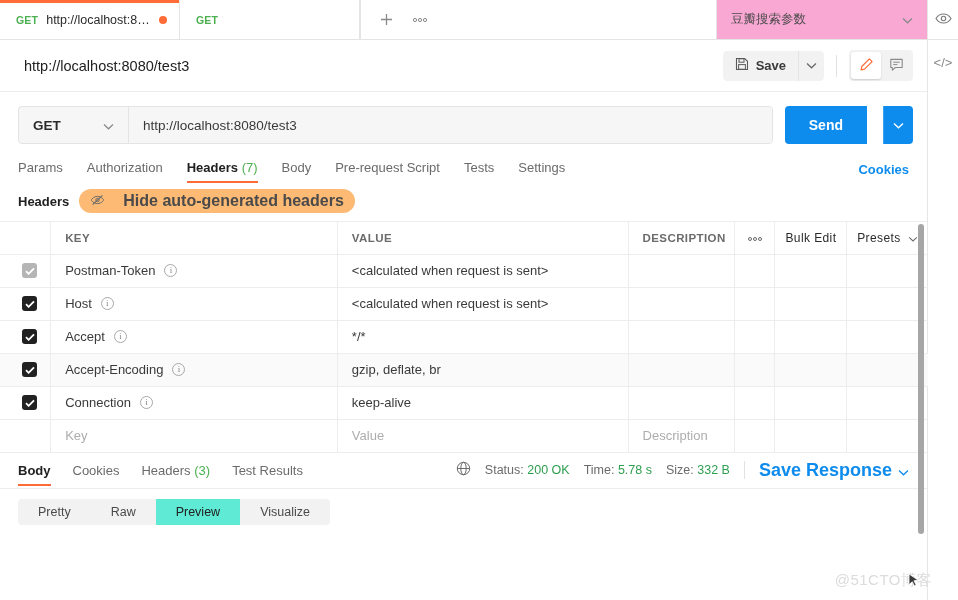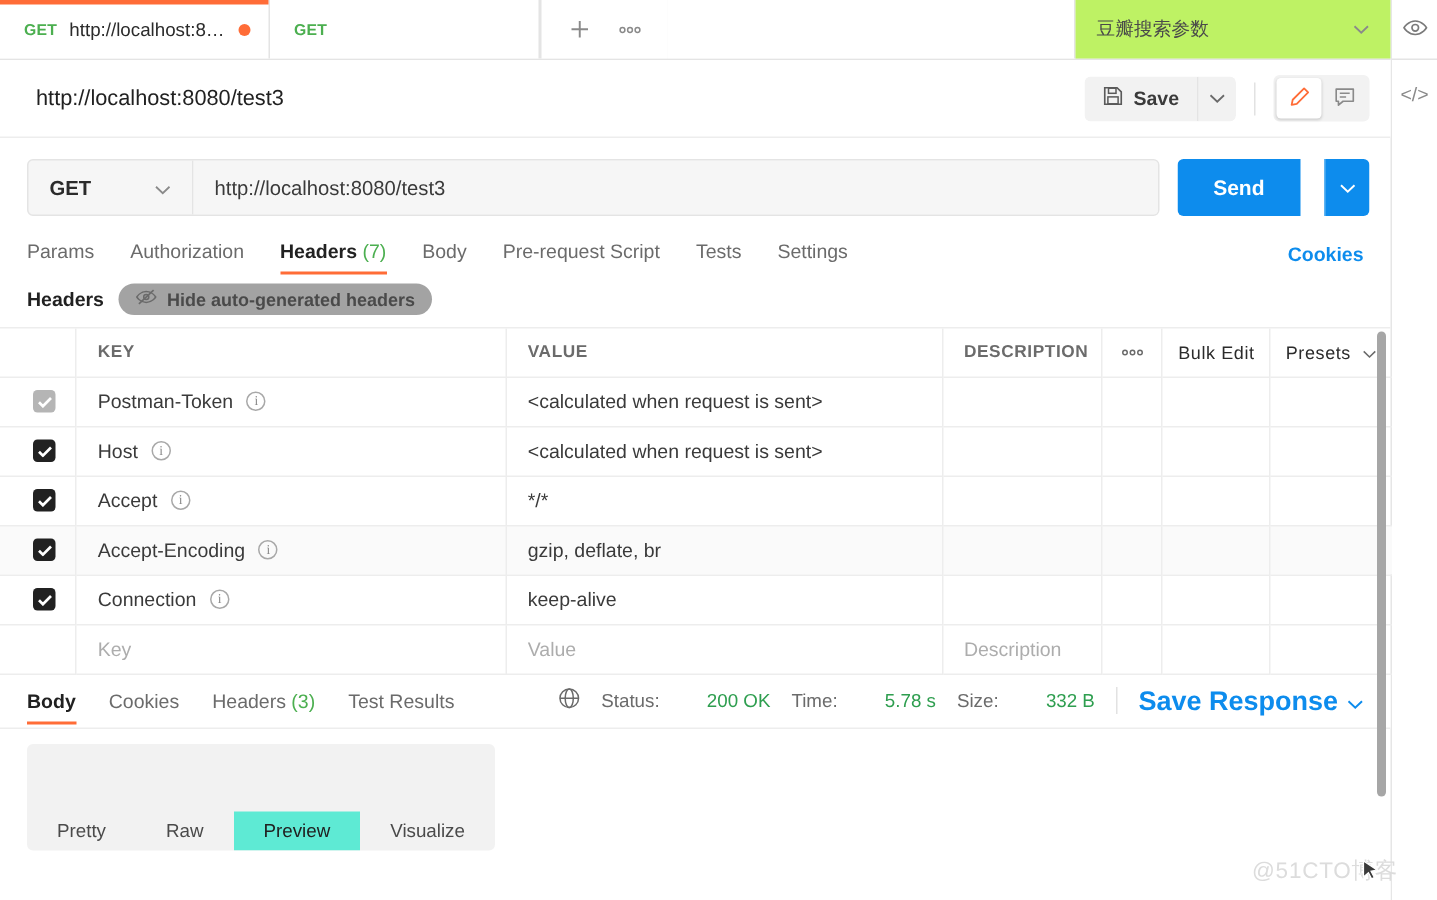--- a/index.html
+++ b/index.html
@@ -35,21 +35,21 @@
   .tab-dot { width: 8px; height: 8px; border-radius: 50%; background: #ff6c37; flex: 0 0 auto; }
   .tab.empty { min-width: 180px; background: #fff; }
   .tab-tools { display: flex; align-items: center; gap: 4px; padding: 0 10px; border-left: 1px solid #e4e4e4; background: #fff; }
   .tb-btn {
     width: 30px; height: 30px; display: flex; align-items: center; justify-content: center;
     color: #8a8a8a; border-radius: 3px; cursor: pointer; font-size: 16px;
   }
   .tabbar-spacer { flex: 1; background: #fff; border-right: 1px solid #e4e4e4; }
   .env-select {
     width: 210px; display: flex; align-items: center; justify-content: space-between;
-    padding: 0 14px; background: #bef264; cursor: pointer;
+    padding: 0 14px; background: #f9a8d4; cursor: pointer;
   }
   .env-name { font-size: 12.5px; color: #4a4a4a; }
   .chev { color: #8a8a8a; font-size: 11px; }
 
   
   .req-head {
     height: 52px; display: flex; align-items: center; justify-content: space-between;
     padding: 0 14px 0 24px; border-bottom: 1px solid #ededed; background: #fff;
   }
   .req-name { font-size: 14.5px; color: #212121; font-weight: 400; }
@@ -98,22 +98,22 @@
   .rtab.active::after {
     content: ""; position: absolute; left: 0; right: 0; bottom: 0; height: 2px; background: #ff6c37;
   }
   .rtab .cnt { color: #4caf50; font-weight: 400; }
   .cookies-link { margin-left: auto; color: #0d8ced; font-size: 13px; font-weight: 600; cursor: pointer; }
 
   
   .sub-row { display: flex; align-items: center; gap: 10px; padding: 6px 18px 8px; }
   .sub-title { font-size: 13px; font-weight: 700; color: #212121; }
   .pill {
-    display: flex; align-items: center; gap: 6px; background: #a3a3a3; border-radius: 12px;
-    padding: 3px 11px; font-size: 12px; color: #4a4a4a; font-weight: 600; cursor: pointer;
+    display: flex; align-items: center; gap: 18px; background: #fdba74; border-radius: 12px;
+    padding: 3px 11px; font-size: 16px; color: #4a4a4a; font-weight: 600; cursor: pointer;
   }
 
   
   .tbl-wrap { position: relative; border-top: 1px solid #ededed; }
   table.hdrs { width: 928px; border-collapse: collapse; table-layout: fixed; }
   table.hdrs th, table.hdrs td {
     border-right: 1px solid #ededed; border-bottom: 1px solid #ededed;
     height: 33px; padding: 0 0 0 14px; text-align: left; font-weight: 400;
   }
   table.hdrs th { height: 32px; font-size: 11.5px; font-weight: 700; color: #6b6b6b; letter-spacing: .4px; }
@@ -150,27 +150,27 @@
   .resp-bar {
     display: flex; align-items: center; padding: 0 18px; height: 36px;
     border-bottom: 1px solid #ededed; background: #fff;
   }
   .resp-tabs { display: flex; align-items: center; gap: 22px; }
   .rstab { font-size: 13px; color: #6b6b6b; cursor: pointer; position: relative; padding: 9px 0 8px; }
   .rstab.active { color: #212121; font-weight: 600; }
   .rstab.active::after { content: ""; position: absolute; left: 0; right: 0; bottom: 0; height: 2px; background: #ff6c37; }
   .rstab .cnt { color: #4caf50; font-weight: 400; }
   .resp-meta { margin-left: auto; display: flex; align-items: center; gap: 14px; font-size: 12.5px; color: #6b6b6b; }
-  .meta-val { color: #2e9e4f; margin-left: 28px; }
+  .meta-val { color: #2e9e4f; }
   .meta-div { width: 1px; height: 18px; background: #e2e2e2; }
   .save-resp { color: #0d8ced; font-weight: 700; font-size: 18px; display: flex; align-items: center; gap: 6px; cursor: pointer; }
 
   .fmt-row { padding: 10px 18px; }
   .seg { display: inline-flex; background: #f2f2f2; border-radius: 4px; overflow: hidden; }
-  .seg-item { padding: 6px 20px; font-size: 12.5px; color: #4a4a4a; cursor: pointer; margin-top: 45px; }
+  .seg-item { padding: 6px 20px; font-size: 12.5px; color: #4a4a4a; cursor: pointer; }
   .seg-item.active { background: #5eead4; color: #212121; }
 
   .resp-body { height: 36px; background: #fff; }
 
   
   .rail-top { height: 40px; display: flex; align-items: center; justify-content: center; border-bottom: 1px solid #e4e4e4; }
   .rail-item { height: 44px; display: flex; align-items: center; justify-content: center; color: #8a8a8a; cursor: pointer; font-size: 13px; }
 
   .watermark {
     position: absolute; right: 26px; bottom: 10px; font-size: 15px; color: #dcdcdc;

